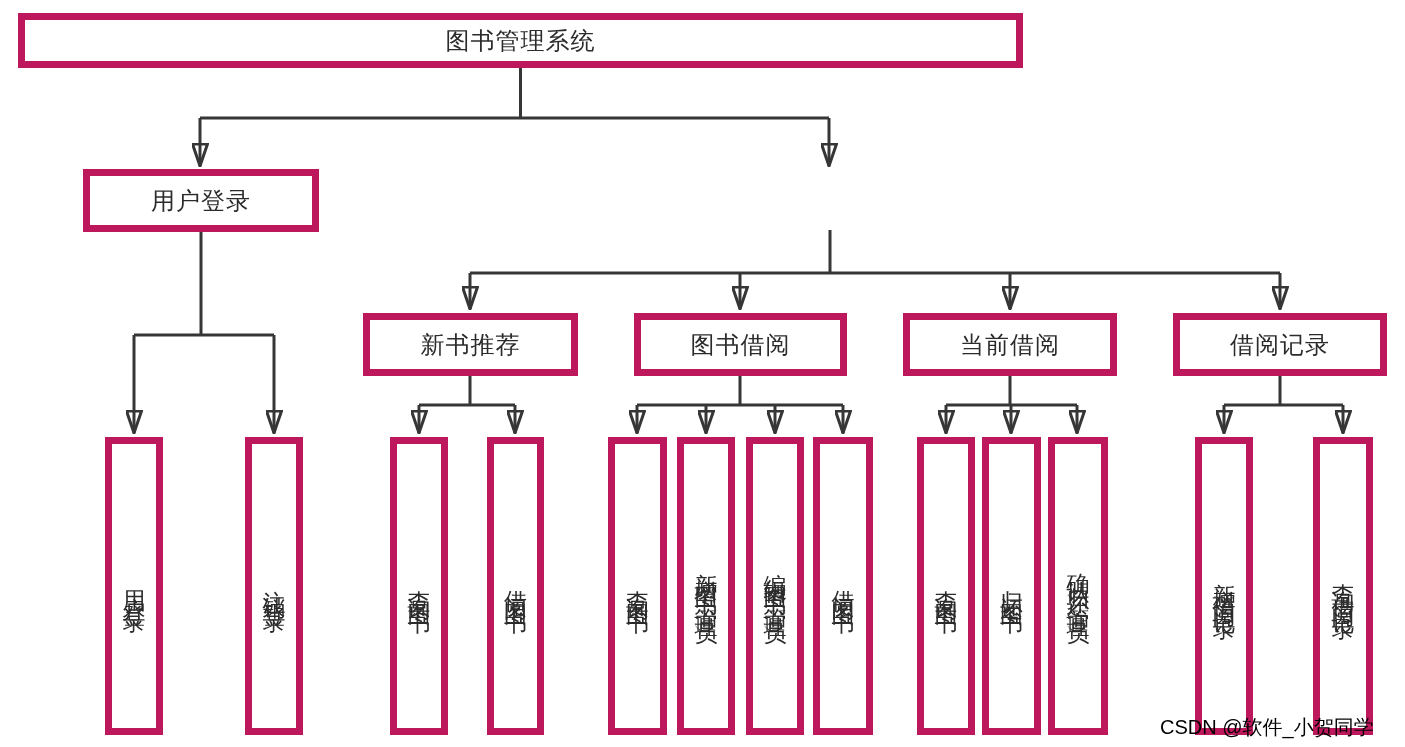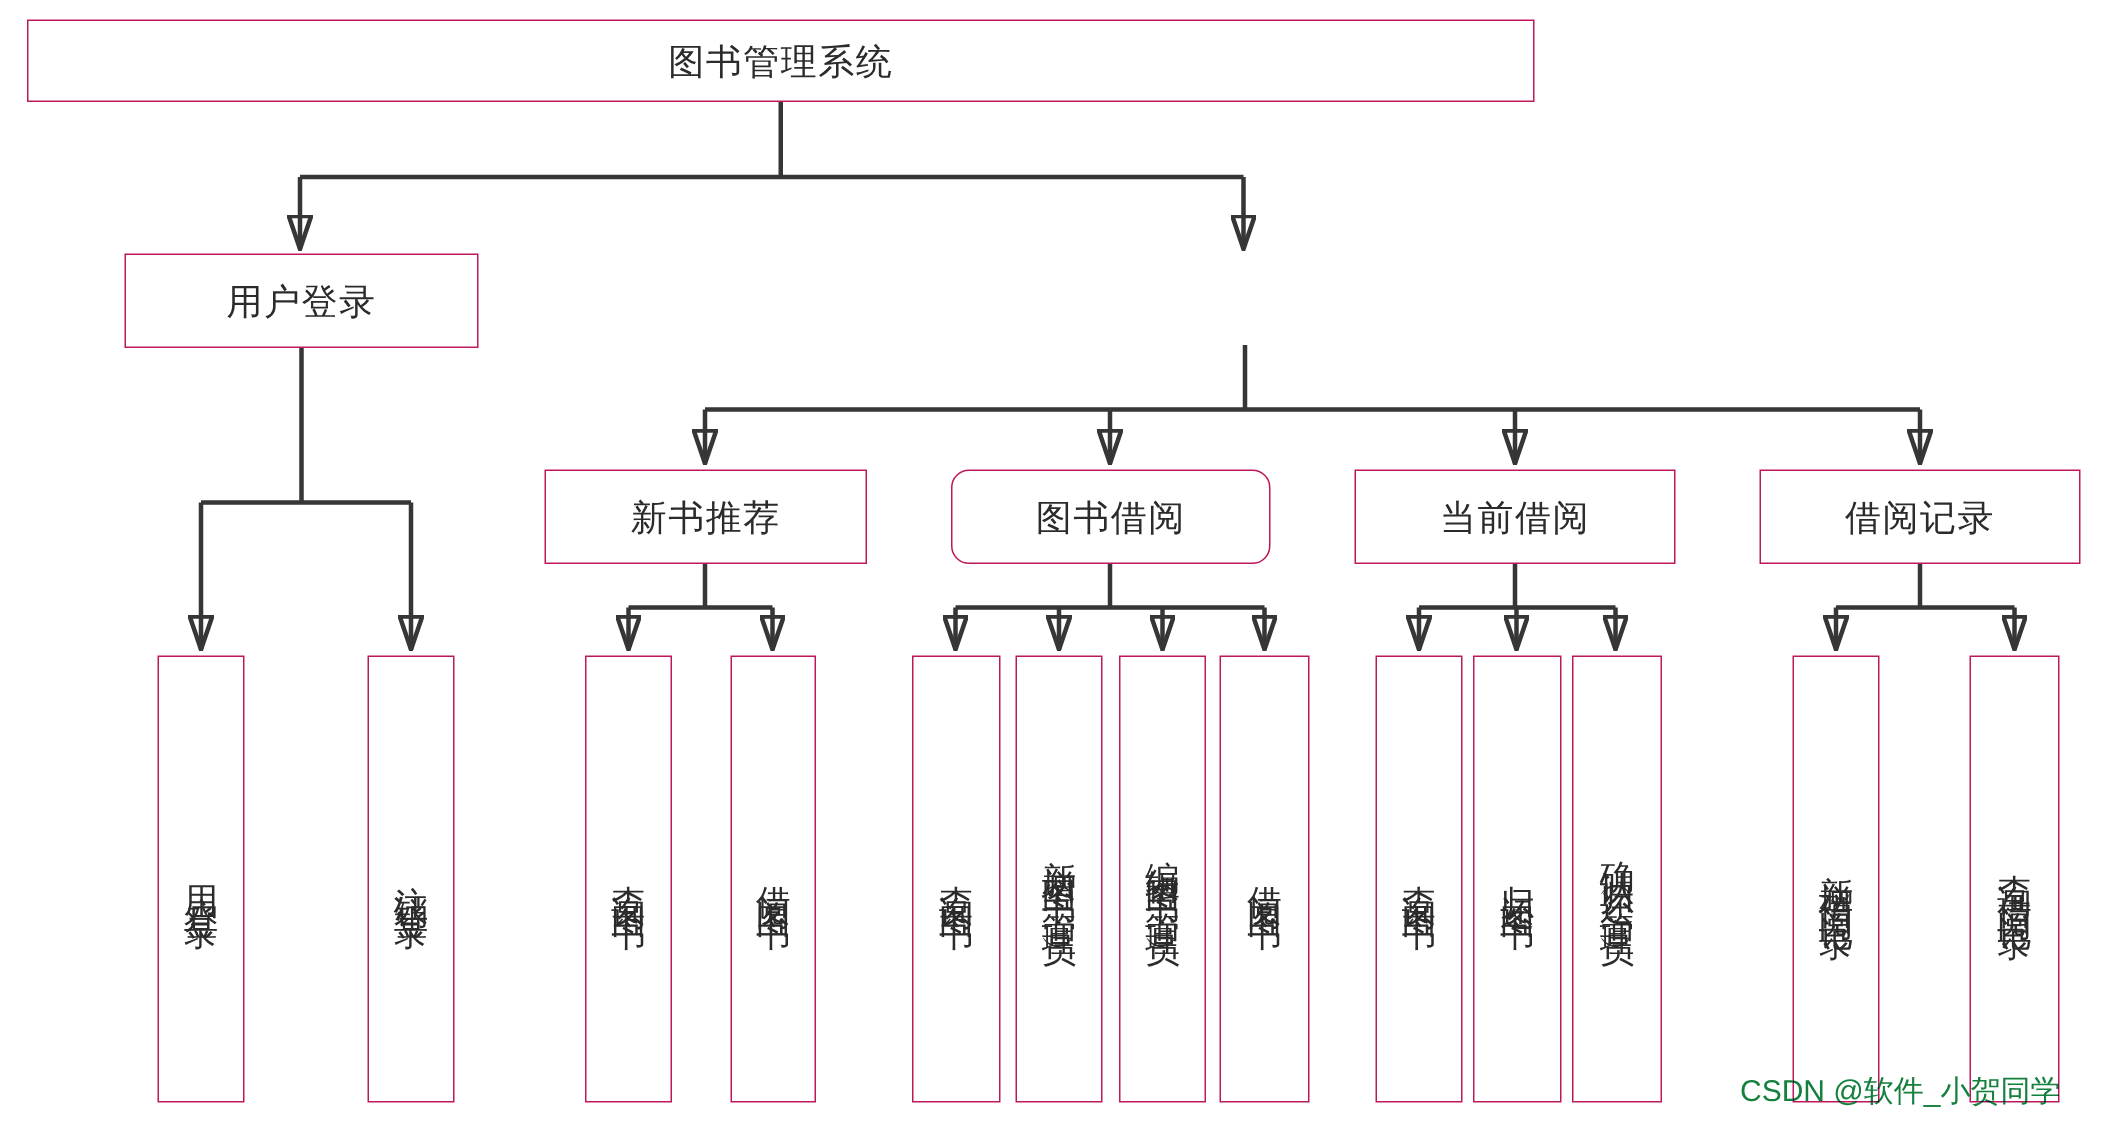--- a/index.html
+++ b/index.html
@@ -8,40 +8,40 @@
     width:1405px;height:747px;
     background:#ffffff;
     font-family:"Liberation Sans","DejaVu Sans",sans-serif;
     overflow:hidden;
   }
   .edges{position:absolute;left:0;top:0;width:1405px;height:747px;z-index:1;}
   .edges path{stroke:#363636;stroke-width:3;fill:none;}
   .box{
     position:absolute;
     background:#ffffff;
-    border:1px solid #be185d;
+    border:7px solid #be185d;
     box-sizing:border-box;
     display:flex;align-items:center;justify-content:center;
     color:#2b2b2b;
     z-index:2;
   }
   .h{font-size:24px;letter-spacing:1px;white-space:nowrap;}
   .v span{
     writing-mode:vertical-rl;
     text-orientation:mixed;
     font-size:23px;
     letter-spacing:7px;
     line-height:1;
     white-space:nowrap;
   }
   .watermark{
     position:absolute;
     left:1160px;top:714px;
     font-size:20px;
-    color:#15803d;
+    color:#000000;
     z-index:5;
     mix-blend-mode:darken;
     white-space:nowrap;
   }
 </style>
 </head>
 <body>
 
 <div class="canvas">
 
@@ -91,21 +91,21 @@
       <span>图书管理系统</span>
     </div>
 
   <div class="box h" style="left:83px;top:169px;width:236px;height:63px;">
       <span>用户登录</span>
     </div>
 
   <div class="box h" style="left:363px;top:313px;width:215px;height:63px;justify-content:center;">
       <span>新书推荐</span>
     </div>
-  <div class="box h" style="left:634px;top:313px;width:213px;height:63px;border-radius:12px;">
+  <div class="box h" style="left:634px;top:313px;width:213px;height:63px;">
       <span>图书借阅</span>
     </div>
   <div class="box h" style="left:1173px;top:313px;width:214px;height:63px;">
       <span>借阅记录</span>
     </div>
   <div class="box h" style="left:903px;top:313px;width:214px;height:63px;">
       <span>当前借阅</span>
     </div>
 
   <div class="box v" style="left:105px;top:437px;width:58px;height:298px;">

